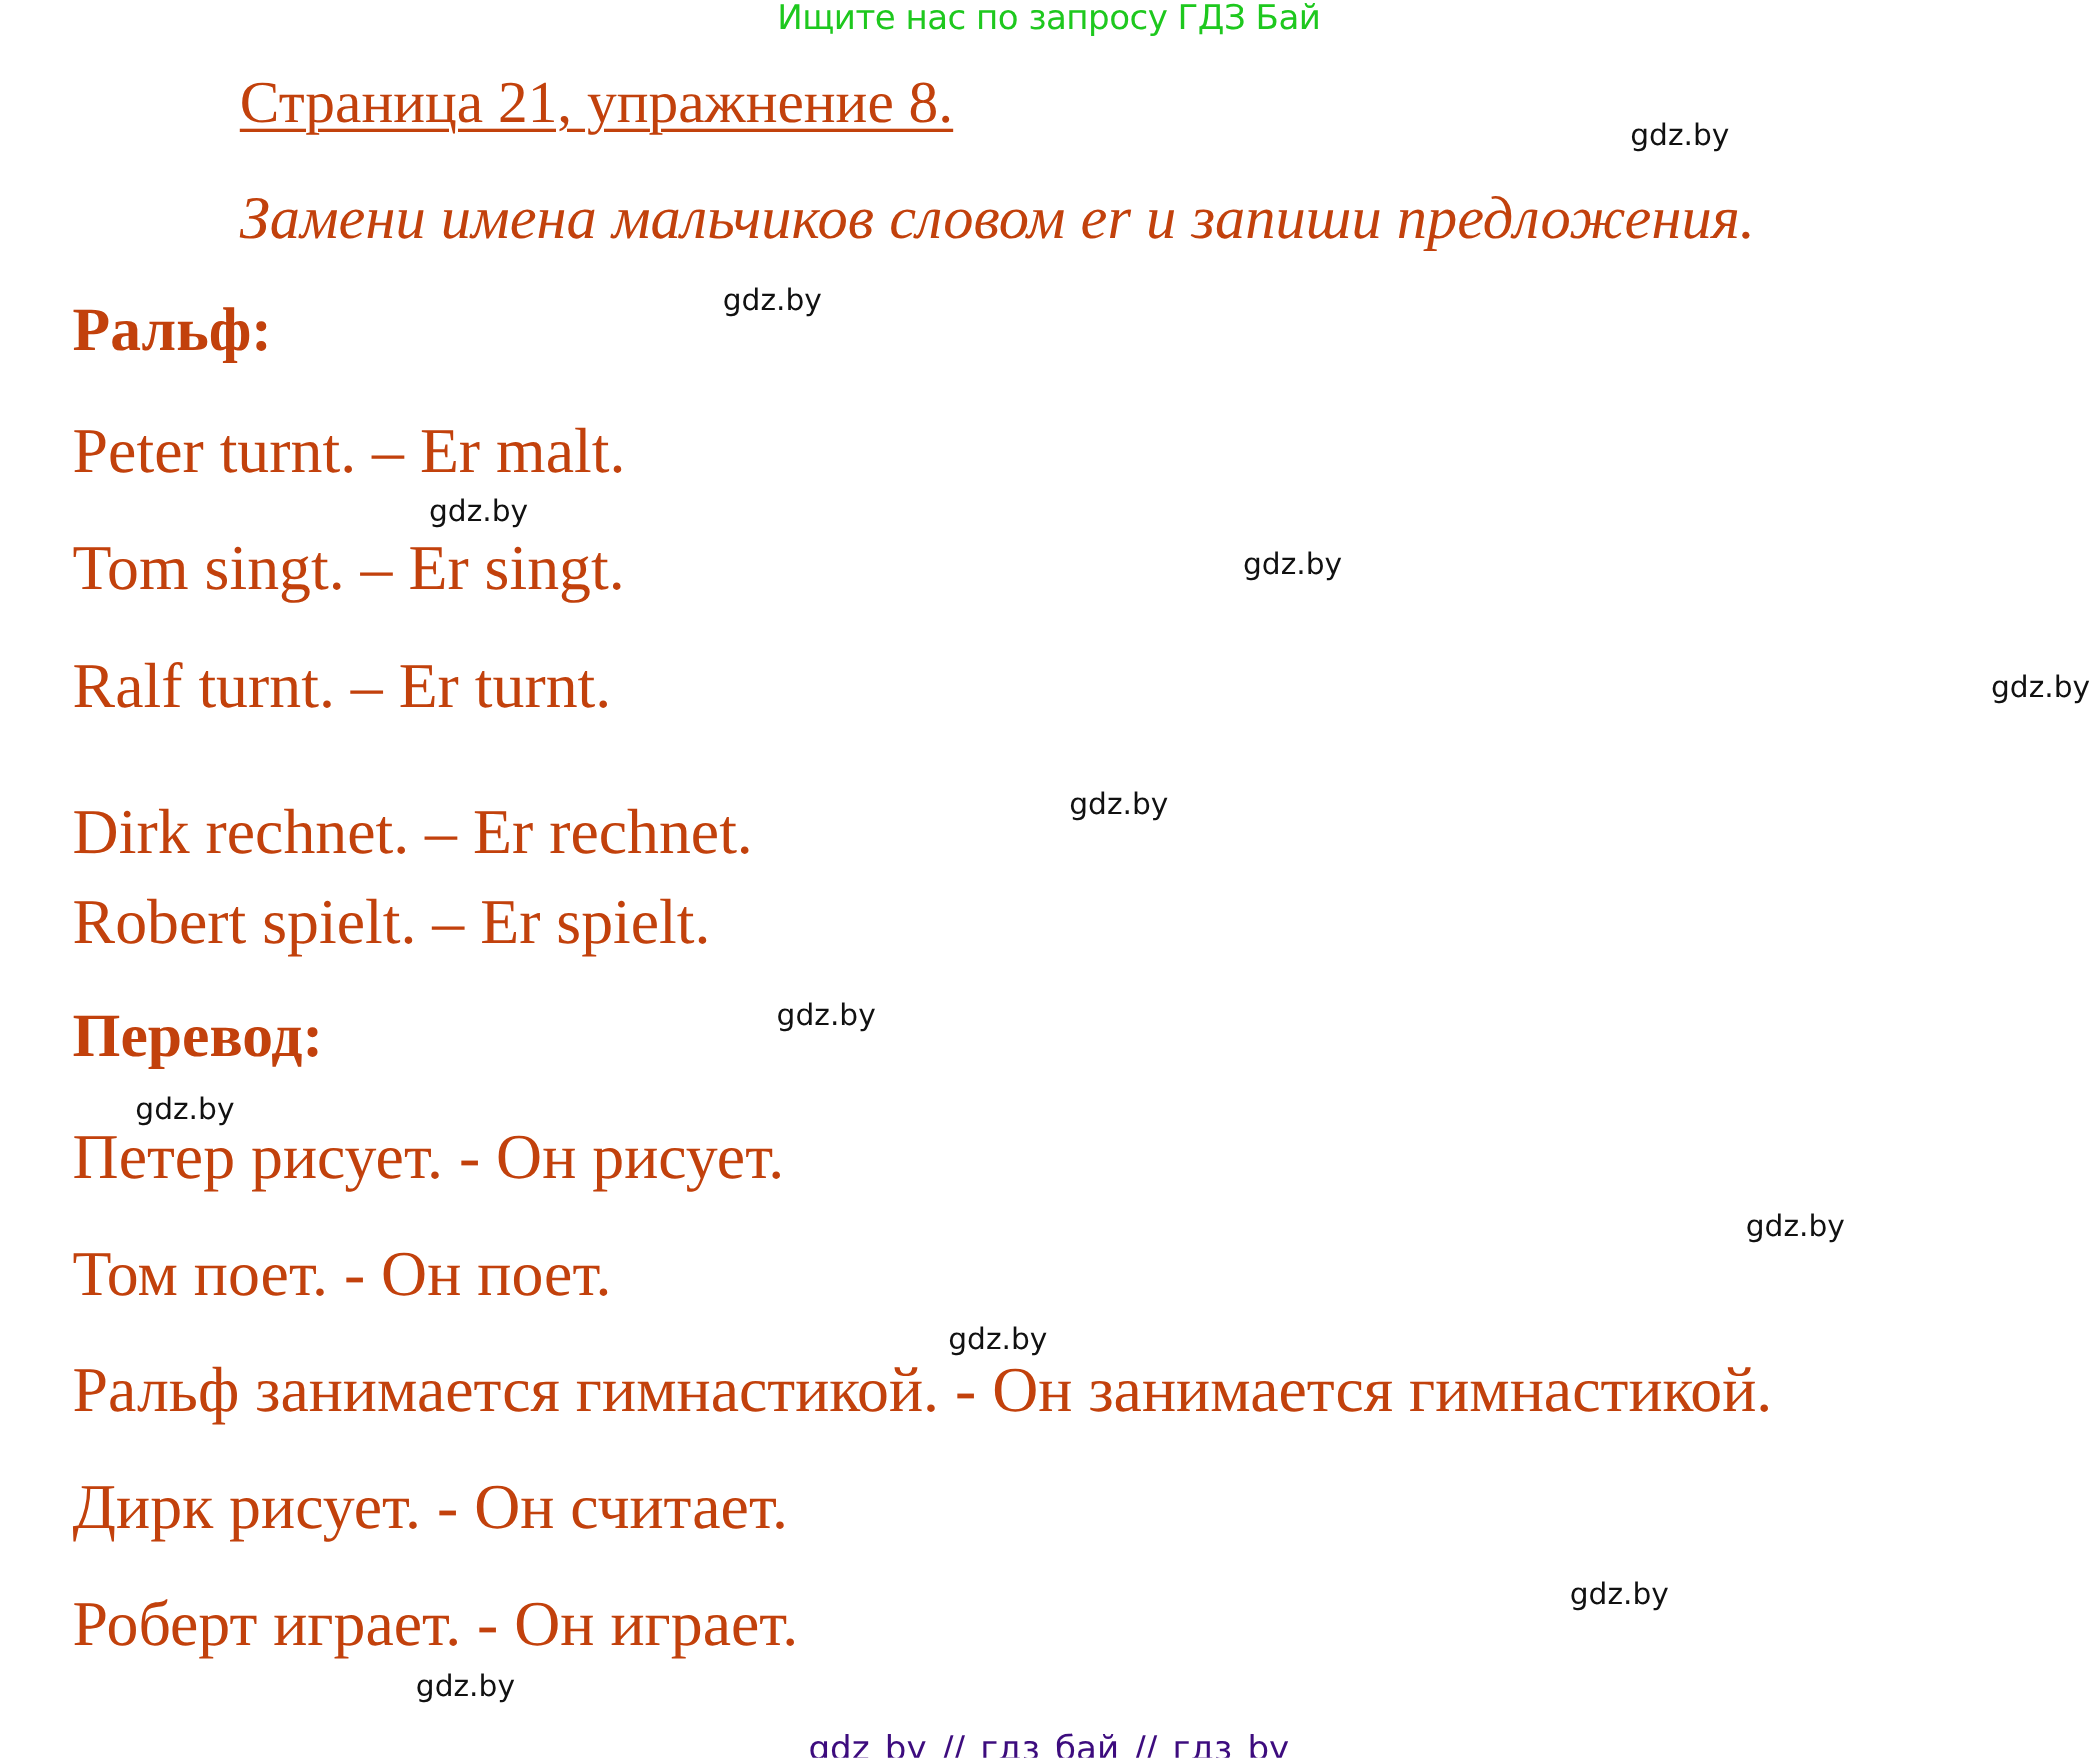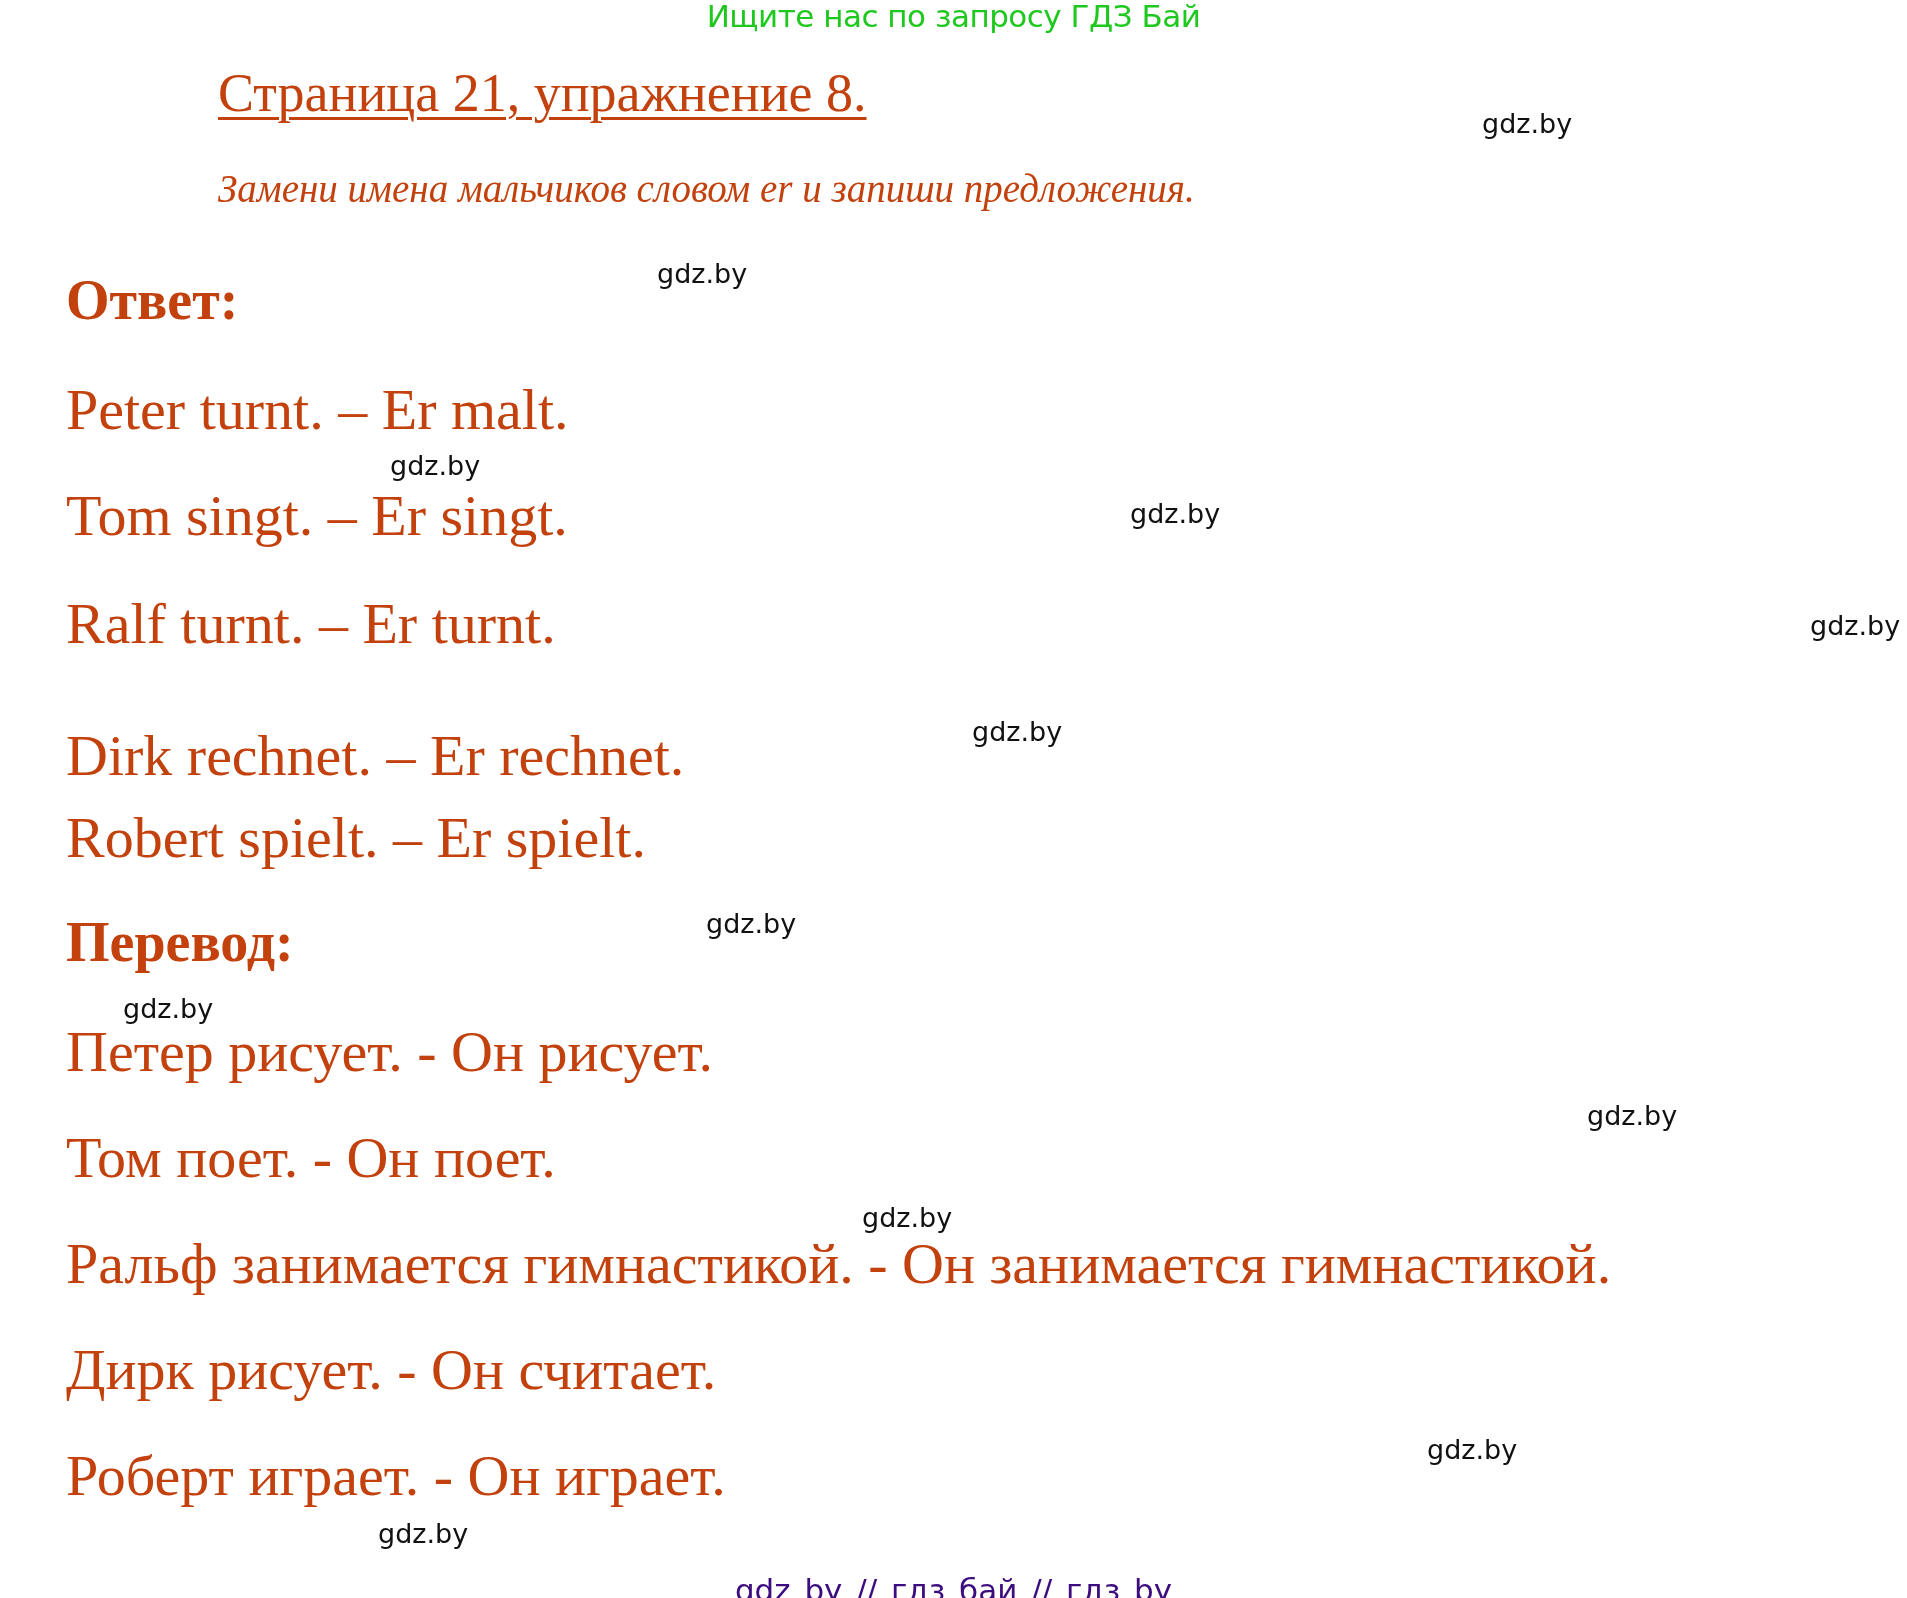--- a/index.html
+++ b/index.html
@@ -28,21 +28,21 @@
     }
     .title {
       left: 218px; top: 62px;
       font-size: 54px;
       text-decoration: underline;
       text-decoration-thickness: 3px;
       text-underline-offset: 6px;
     }
     .instruction {
       left: 218px; top: 166px;
-      font-size: 39px;
+      font-size: 55px;
       font-style: italic;
     }
     .heading {
       left: 66px;
       font-size: 56px;
       font-weight: bold;
     }
     .line {
       left: 66px;
       font-size: 58px;
@@ -64,21 +64,21 @@
 </head>
 <body>
 
 <div class="abs promo">Ищите нас по запросу ГДЗ Бай</div>
 
 <div class="abs serif title">Страница 21, упражнение 8.</div>
 <div class="abs wm" style="left:1482px; top:108px;">gdz.by</div>
 
 <div class="abs serif instruction">Замени имена мальчиков словом er и запиши предложения.</div>
 
-<div class="abs serif heading" style="top:268px;">Ответ:</div>
+<div class="abs serif heading" style="top:268px;">Ральф:</div>
 <div class="abs wm" style="left:657px; top:258px;">gdz.by</div>
 
 <div class="abs serif line" style="top:376px;">Peter turnt. – Er malt.</div>
 <div class="abs wm" style="left:390px; top:450px;">gdz.by</div>
 <div class="abs serif line" style="top:482px;">Tom singt. – Er singt.</div>
 <div class="abs wm" style="left:1130px; top:498px;">gdz.by</div>
 <div class="abs serif line" style="top:590px;">Ralf turnt. – Er turnt.</div>
 <div class="abs wm" style="left:1810px; top:610px;">gdz.by</div>
 <div class="abs serif line" style="top:696px;margin-top:26px;">Dirk rechnet. – Er rechnet.</div>
 <div class="abs wm" style="left:972px; top:716px;">gdz.by</div>

